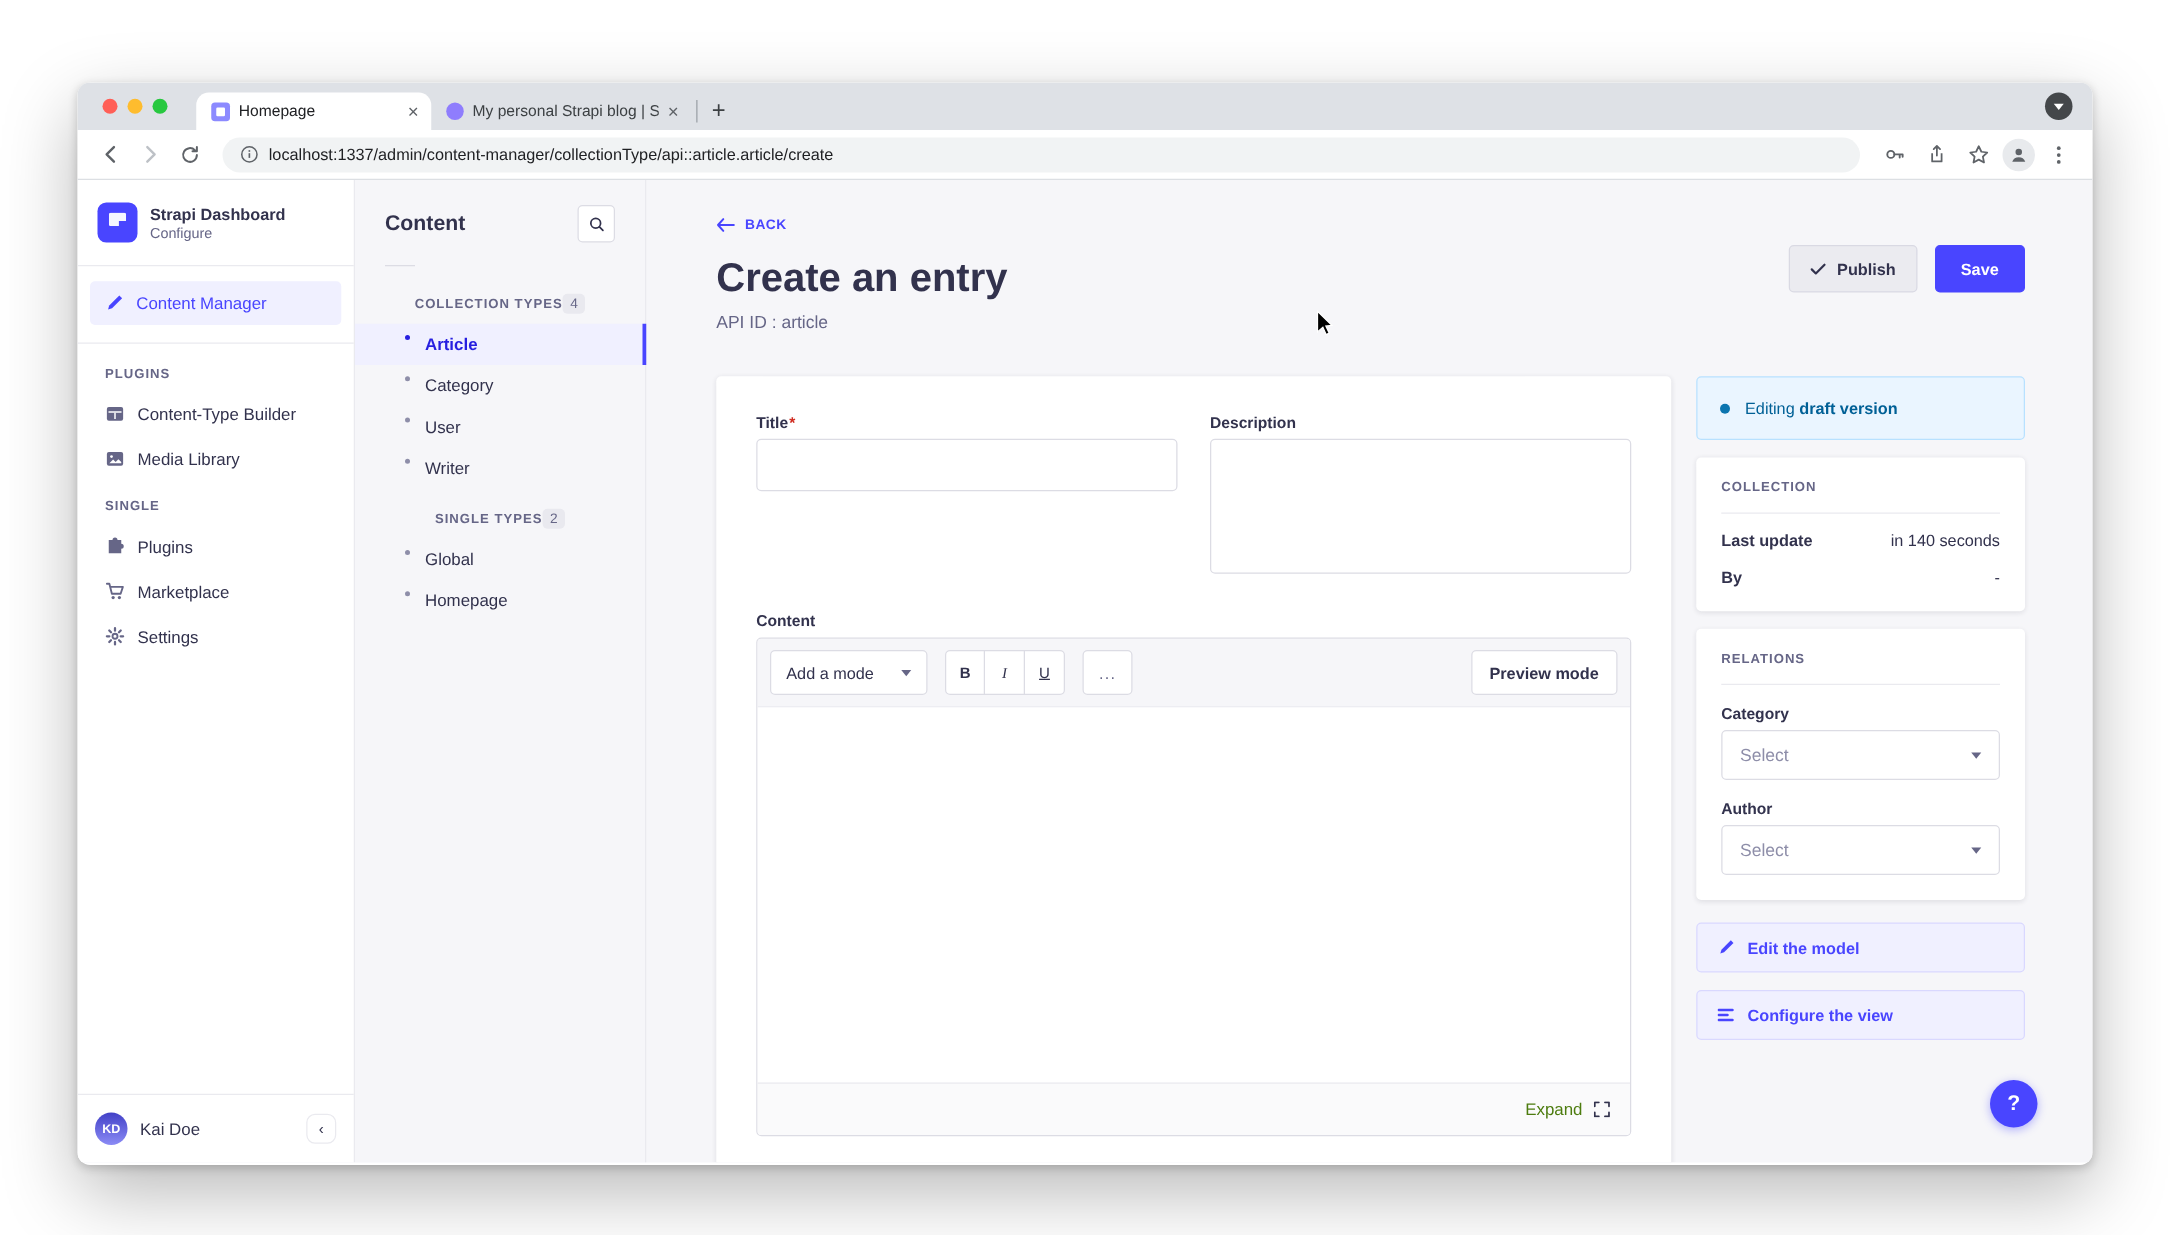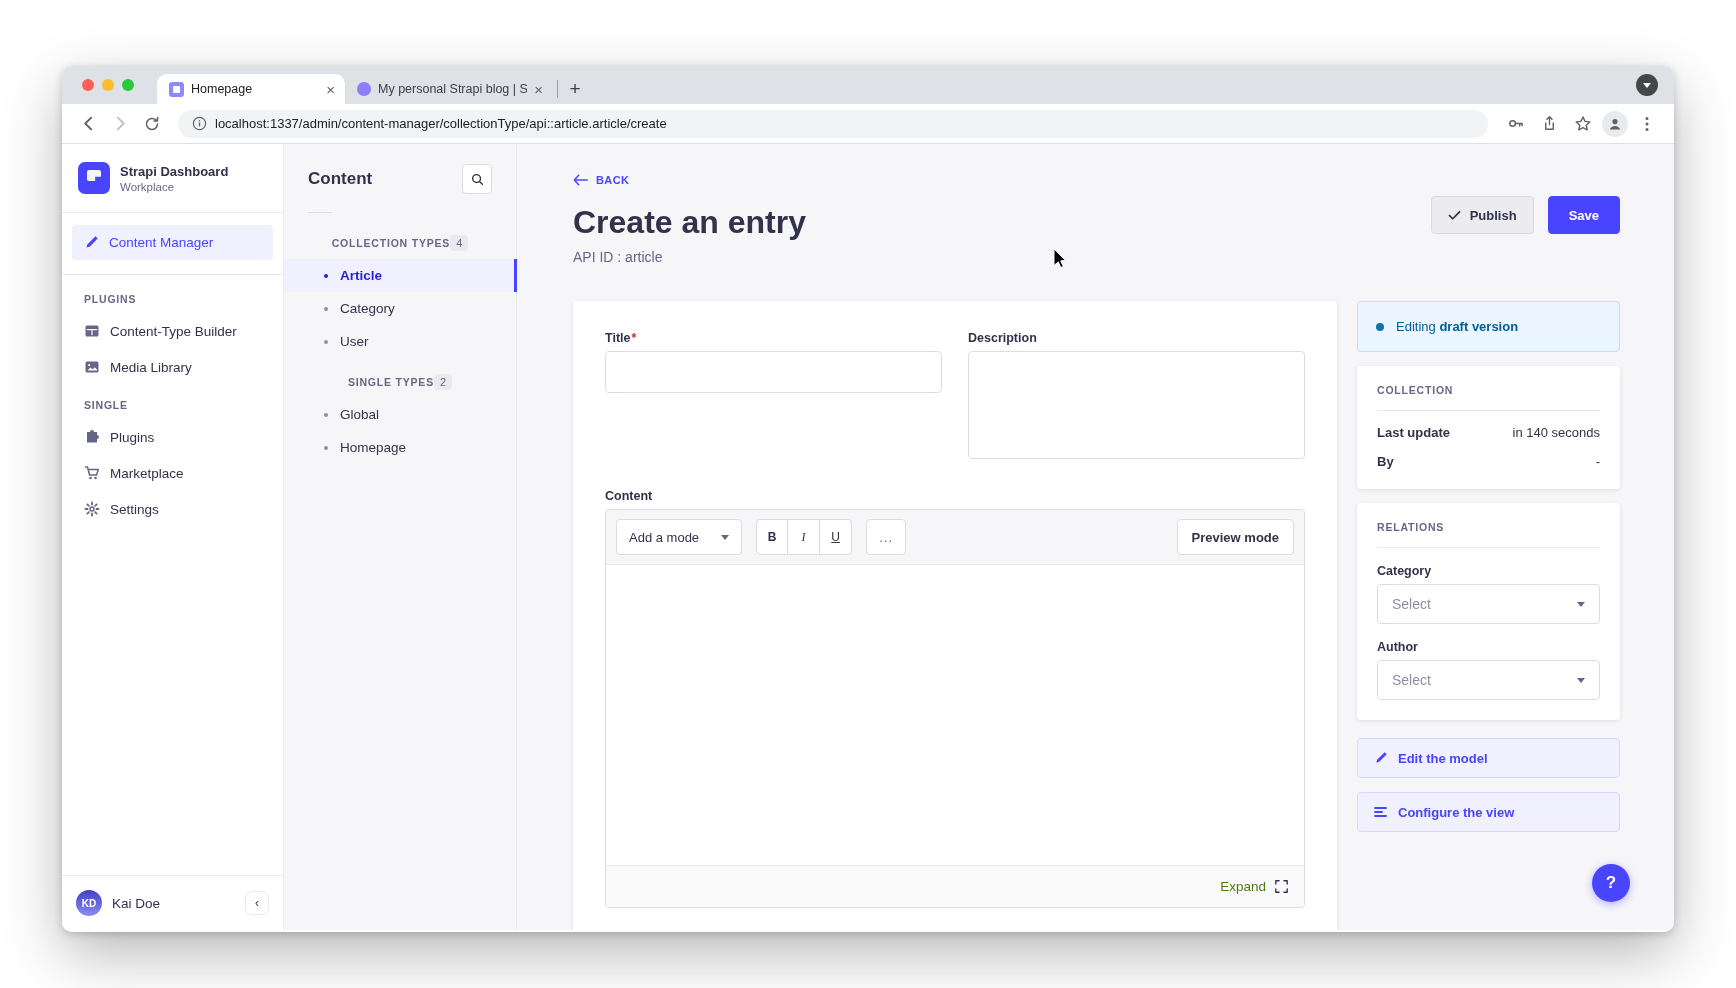--- a/index.html
+++ b/index.html
@@ -59,21 +59,21 @@
 
   
   .subnav{ width:233px; background:#f6f6f9; border-right:1px solid #eaeaef; flex:none; padding-top:20px; }
   .subnav-head{ display:flex; align-items:center; justify-content:space-between; padding:0 24px; }
   .subnav-title{ font-size:17px; font-weight:bold; color:#32324d; }
   .search-btn{ width:30px; height:30px; background:#fff; border:1px solid #dcdce4; border-radius:4px; display:flex; align-items:center; justify-content:center; }
   .subnav-rule{ width:24px; height:1px; background:#dcdce4; margin:18px 0 6px 24px; }
   .group-head{ display:flex; align-items:center; justify-content:center; padding:16px 24px 8px; }
   .group-label{ font-size:10.5px; font-weight:bold; letter-spacing:.8px; color:#666687; }
   .group-badge{ background:#e9e9ef; color:#666687; font-size:11px; border-radius:4px; padding:2px 6px; }
-  .ct-item{ display:flex; align-items:center; gap:12px; padding:9px 24px 9px 40px; font-size:13.5px; color:#32324d; position:relative; }
+  .ct-item{ display:flex; gap:12px; padding:9px 24px 9px 40px; font-size:13.5px; color:#32324d; position:relative; }
   .ct-item .dot{ width:4px; height:4px; border-radius:50%; background:#8e8ea9; flex:none; }
   .ct-item.active{ background:#f0f0ff; color:#271fe0; font-weight:bold; }
   .ct-item.active .dot{ background:#271fe0; }
   .ct-item.active::after{ content:""; position:absolute; right:-1px; top:0; bottom:0; width:3px; background:#4945ff; }
 
   
   .main{ flex:1; padding:0 54px 0 56px; position:relative; overflow:hidden; }
   .back-row{ display:flex; align-items:center; gap:8px; margin-top:30px; color:#4945ff; }
   .back-label{ font-size:11px; font-weight:bold; letter-spacing:.4px; }
   .page-title{ font-size:32px; font-weight:bold; color:#32324d; margin-top:18px; }
@@ -212,21 +212,21 @@
     </div>
   </div>
 
   <div class="app">
 
     <aside class="nav">
       <div class="brand">
         <div class="brand-logo"></div>
         <div>
           <div class="brand-title">Strapi Dashboard</div>
-          <div class="brand-sub">Workplace</div>
+          <div class="brand-sub">Configure</div>
         </div>
       </div>
       <div class="nav-main">
         <svg width="15" height="15" viewBox="0 0 16 16">
             <path d="M12.2 1.4l2.4 2.4L6 12.4l-3.4 1 1-3.4z" fill="#4945ff"></path>
           </svg>
         <span>Content Manager</span>
       </div>
       <div class="nav-divider"></div>
       <div class="nav-section">PLUGINS</div>
@@ -297,20 +297,24 @@
         <span class="dot"></span>
         <span>Article</span>
       </div>
       <div class="ct-item">
         <span class="dot"></span>
         <span>Category</span>
       </div>
       <div class="ct-item">
         <span class="dot"></span>
         <span>User</span>
+      </div>
+      <div class="ct-item">
+        <span class="dot"></span>
+        <span>Writer</span>
       </div>
 
       <div class="group-head">
         <span class="group-label">SINGLE TYPES</span>
         <span class="group-badge">2</span>
       </div>
       <div class="ct-item">
         <span class="dot"></span>
         <span>Global</span>
       </div>

